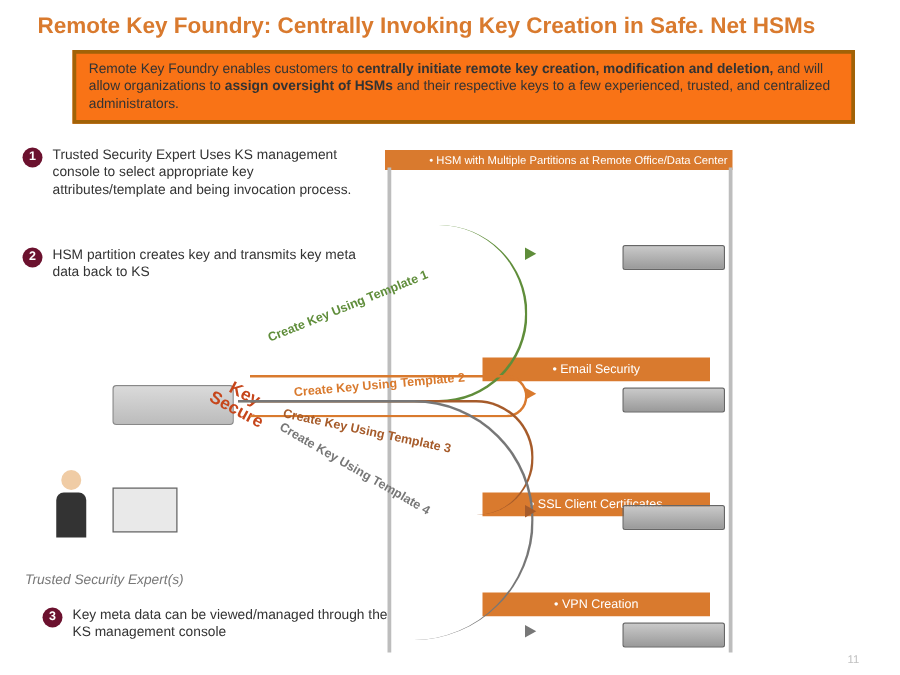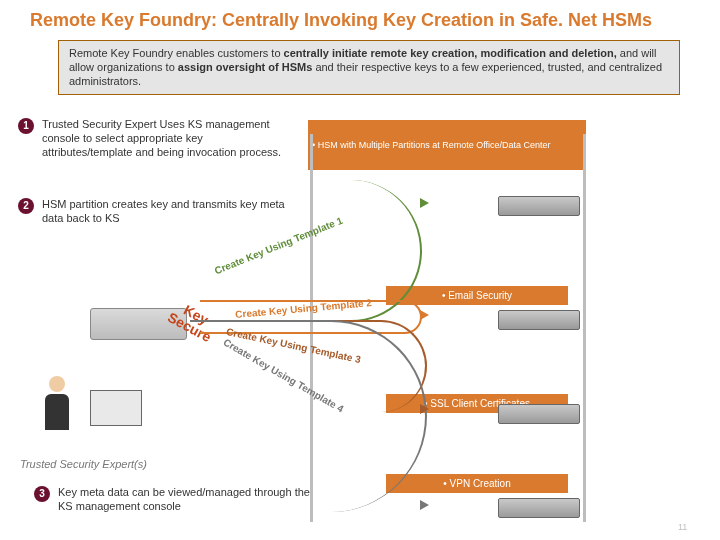--- a/index.html
+++ b/index.html
@@ -1,32 +1,32 @@
 <!DOCTYPE html>
 <html><head>
 <meta charset="utf-8">
 <style>
 html,body{margin:0;padding:0;font-family:Arial,Helvetica,sans-serif;background:#fff;color:#333;width:720px;height:540px;overflow:hidden;font-size:11px}
 .slide{position:relative;width:608px;height:540px}
 .title{position:absolute;left:30px;top:10px;width:660px;font-size:18px;font-weight:bold;color:#d97a2e}
-.intro-box{position:absolute;left:58px;top:40px;width:600px;border:1px solid #a16207;background:#e5e5e5;padding:6px 10px;line-height:1.25}
+.intro-box{position:absolute;left:58px;top:40px;width:600px;border:3px solid #a16207;background:#f97316;padding:6px 10px;line-height:1.25}
 .intro-box b{font-weight:bold}
 .num-bullet{position:absolute;width:16px;height:16px;border-radius:50%;background:#6b112e;color:#fff;font-size:10px;font-weight:bold;line-height:16px;text-align:center}
 .step-text{position:absolute;font-size:11px;line-height:1.25}
 .cm-label{position:absolute;left:8px;top:273px;background:#d97a2e;color:#fff;font-size:10px;padding:3px 6px}
 .ks-device{position:absolute;left:90px;top:308px;width:120px;height:40px}
 .ks-body{width:95px;height:30px;background:linear-gradient(#dadada,#bcbcbc);border:1px solid #888;border-radius:3px}
 .ks-sticker{position:absolute;left:72px;top:-2px;width:55px;height:42px;transform:rotate(28deg);color:#c6461b;font-size:14px;font-weight:bold;text-align:center;line-height:1}
 .expert{position:absolute;left:40px;top:376px;width:110px;height:76px}
 .monitor{position:absolute;left:50px;top:14px;width:50px;height:34px;background:#e9e9e9;border:1px solid #666}
 .person{position:absolute;left:0;top:0;width:34px;height:70px}
 .person .head{width:16px;height:16px;background:#f0cca5;border-radius:50%;margin:0 auto}
 .person .body{width:24px;height:36px;background:#333;margin:2px auto 0;border-radius:6px 6px 0 0}
 .expert-label{position:absolute;left:20px;top:458px;font-style:italic;color:#777;font-size:11px}
-.dc-header{position:absolute;right:22px;top:120px;width:270px;background:#d97a2e;color:#fff;font-size:9px;text-align:left;padding:20px 4px}
+.dc-header{position:absolute;right:22px;top:120px;width:270px;background:#d97a2e;color:#fff;font-size:9px;text-align:right;padding:3px 4px}
 .dc-frame{position:absolute;right:22px;top:134px;width:270px;height:388px;border:3px solid #bdbdbd;border-top:none;border-bottom:none;background:transparent}
 .app-box{position:absolute;right:40px;width:170px;background:#d97a2e;color:#fff;font-size:10px;text-align:center;padding:4px 6px}
 .hsm{position:absolute;right:28px;width:80px;height:18px;background:linear-gradient(#c9c9c9,#9a9a9a);border:1px solid #666;border-radius:2px}
 .hsm.stacked::after{content:"";position:absolute;left:3px;top:3px;width:80px;height:18px;background:linear-gradient(#c9c9c9,#9a9a9a);border:1px solid #666;border-radius:2px;z-index:-1}
 .arc{position:absolute;border:2px solid;border-left:none;border-radius:0 200px 200px 0/0 200px 200px 0;background:transparent}
 .arc-label{position:absolute;font-size:10px;font-weight:bold;white-space:nowrap}
 .arrowhead{position:absolute;width:0;height:0;border-style:solid}
 .foot-num{position:absolute;left:678px;top:522px;font-size:9px;color:#c0c0c0}
 </style>
 </head>

